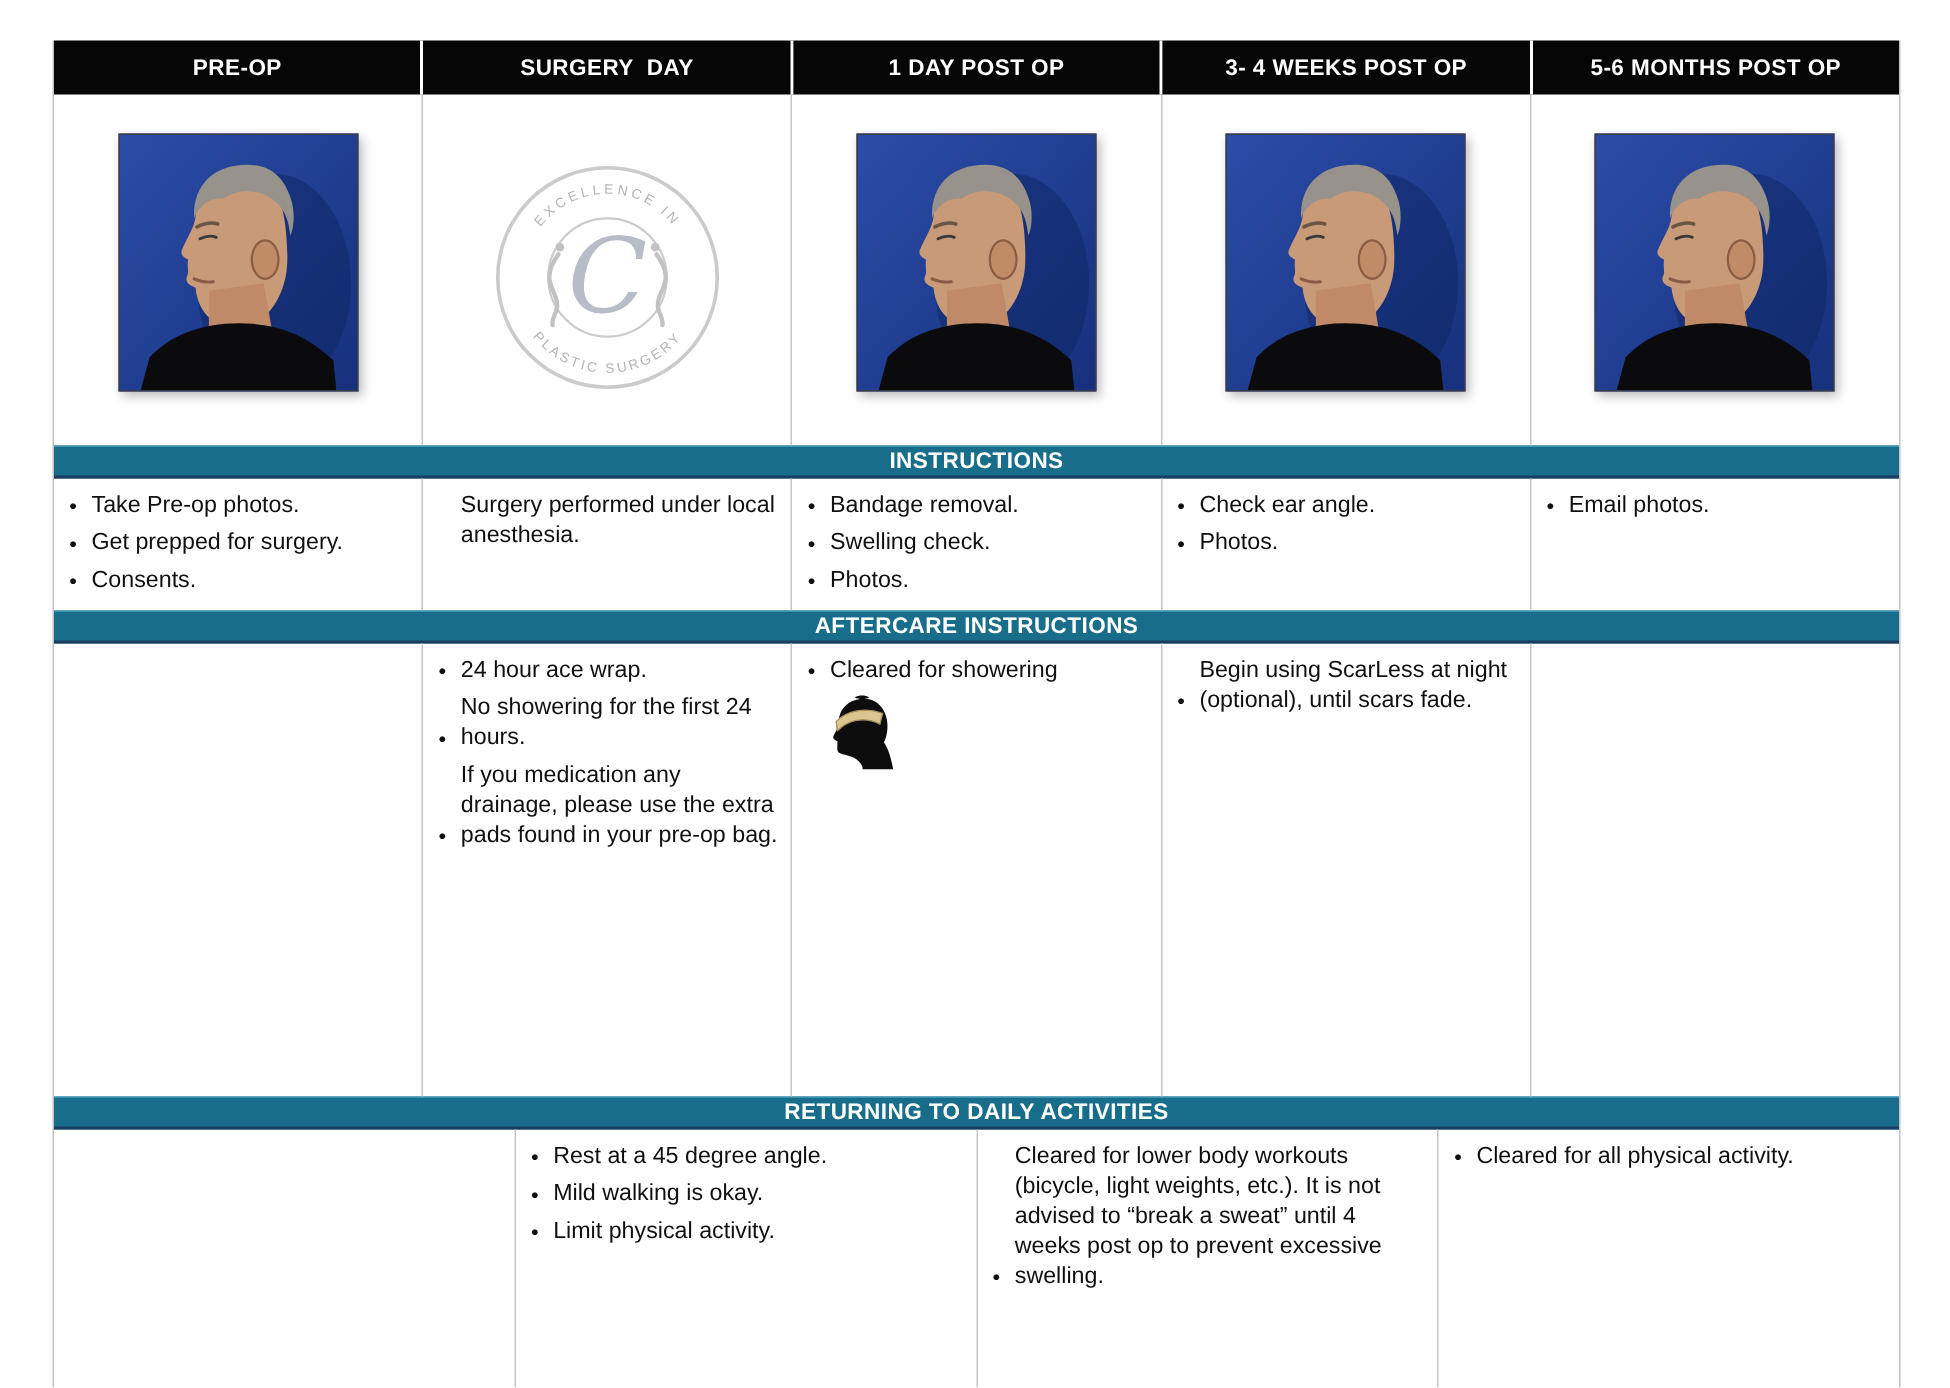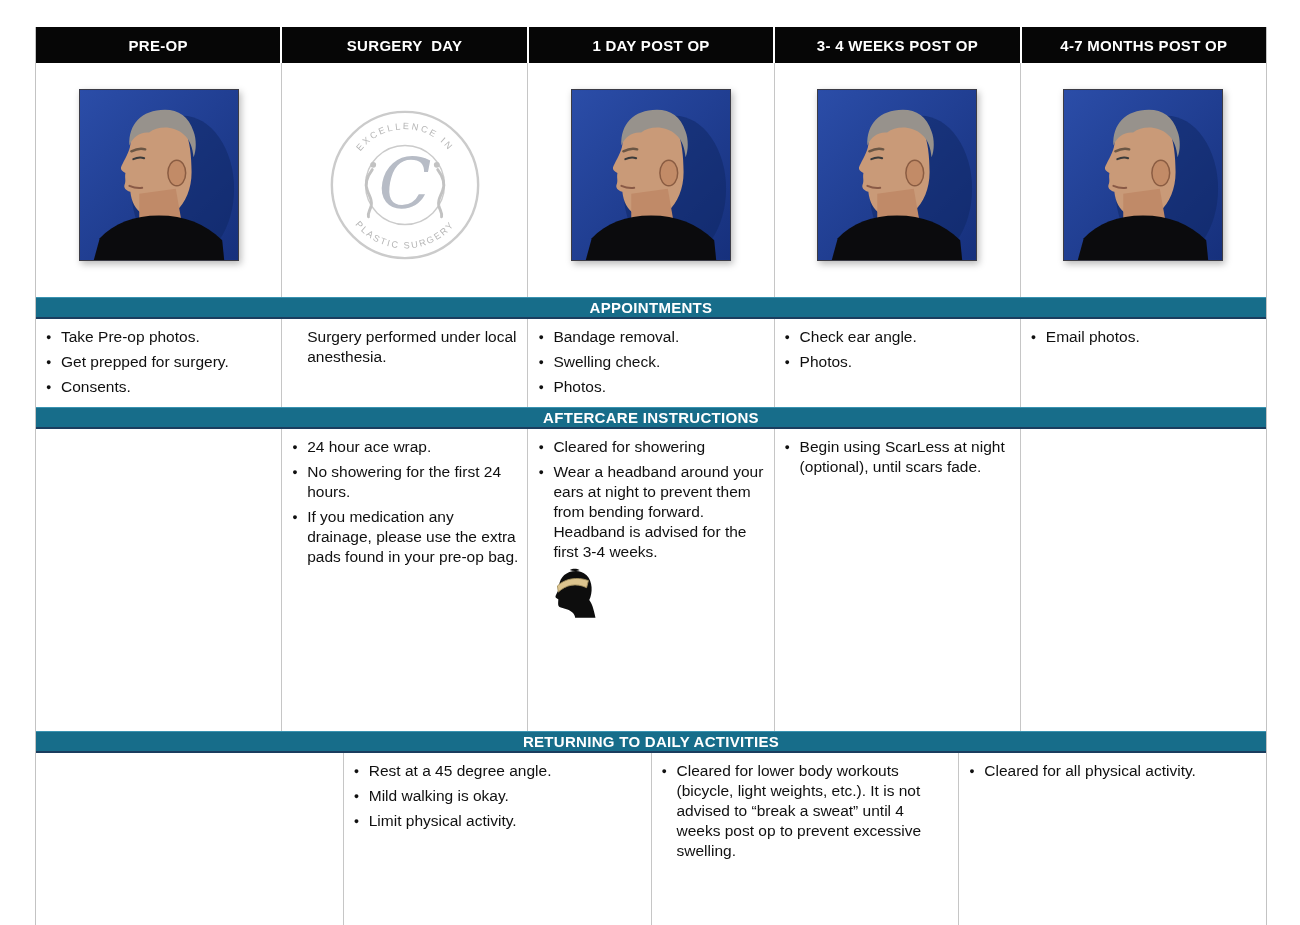--- a/index.html
+++ b/index.html
@@ -29,21 +29,21 @@
   .photo svg,.logo svg{display:block}
   .logo{width:154px;height:154px}
 
   
   .band{height:22px;background:#176d8a;color:#ffffff;font-weight:700;font-size:15px;
         letter-spacing:.3px;display:flex;align-items:center;justify-content:center;
         border-top:1px solid #3a93b1;border-bottom:2px solid #1b3d5e}
 
   
   .r1{height:88px}.r2{height:302px}.r3{height:208px}
-  .item{display:flex;align-items:flex-start;margin-bottom:5px;
+  .item{display:flex;align-items:flex-end;margin-bottom:5px;
         font-size:15.5px;line-height:20px;color:#101010}
   .mk{flex:0 0 15px}
   .mk::before{content:"\25CF";font-size:9px;line-height:20px;display:block}
   .item.plain .mk{visibility:hidden}
   .icon-row{margin:4px 0 8px 15px}
 </style>
 </head>
 <body>
 
 <svg width="0" height="0" style="position:absolute" aria-hidden="true">
@@ -80,21 +80,21 @@
       <div class="cell">
           <span class="hlabel">SURGERY  DAY</span>
         </div>
       <div class="cell">
           <span class="hlabel">1 DAY POST OP</span>
         </div>
       <div class="cell">
           <span class="hlabel">3- 4 WEEKS POST OP</span>
         </div>
       <div class="cell">
-          <span class="hlabel">4-7 MONTHS POST OP</span>
+          <span class="hlabel">5-6 MONTHS POST OP</span>
         </div>
     </div>
 
     <div class="row prow">
       <div class="cell">
         <div class="photo">
           <svg width="158" height="170" viewBox="0 0 160 172">
               <use href="#portrait"></use>
             </svg>
         </div>
@@ -141,21 +141,21 @@
       <div class="cell">
         <div class="photo">
           <svg width="158" height="170" viewBox="0 0 160 172">
               <use href="#portrait"></use>
             </svg>
         </div>
       </div>
     </div>
 
     <div class="band">
-      <span>APPOINTMENTS</span>
+      <span>INSTRUCTIONS</span>
     </div>
     <div class="row r1">
       <div class="cell">
         <div class="item">
             <span class="mk"></span>
             <span>Take Pre-op photos.</span>
           </div>
         <div class="item">
             <span class="mk"></span>
             <span>Get prepped for surgery.</span>
@@ -219,24 +219,20 @@
           </div>
         <div class="item">
             <span class="mk"></span>
             <span>If you medication any drainage, please use the extra pads found in your pre-op bag.</span>
           </div>
       </div>
       <div class="cell">
         <div class="item">
             <span class="mk"></span>
             <span>Cleared for showering</span>
-          </div>
-        <div class="item">
-            <span class="mk"></span>
-            <span>Wear a headband around your ears at night to prevent them from bending forward. Headband is advised for the first 3-4 weeks.</span>
           </div>
         <div class="icon-row">
           <svg width="46" height="52" viewBox="0 0 52 56">
             <path d="M26,3 C15,3 8,10 7,19 C7,24 5,27 3,31 C2,33 4,34 6,35 C6,39 5,43 8,44
                      C13,46 18,46 22,50 C24,52 25,54 25,56 L48,56 C46,46 44,40 41,36
                      C45,28 45,15 38,8 C34,4 30,3 26,3 Z" fill="#0d0d0d"></path>
             <path d="M19,2 C22,0 27,0 30,2 C27,3.5 22,3.5 19,2 Z" fill="#0d0d0d"></path>
             <path d="M5,20 C13,12 27,9 40,14 L38,22 C26,16 14,19 6,27 Z" fill="#dcc48e" stroke="#a3905e" stroke-width="1"></path>
           </svg>
         </div>

